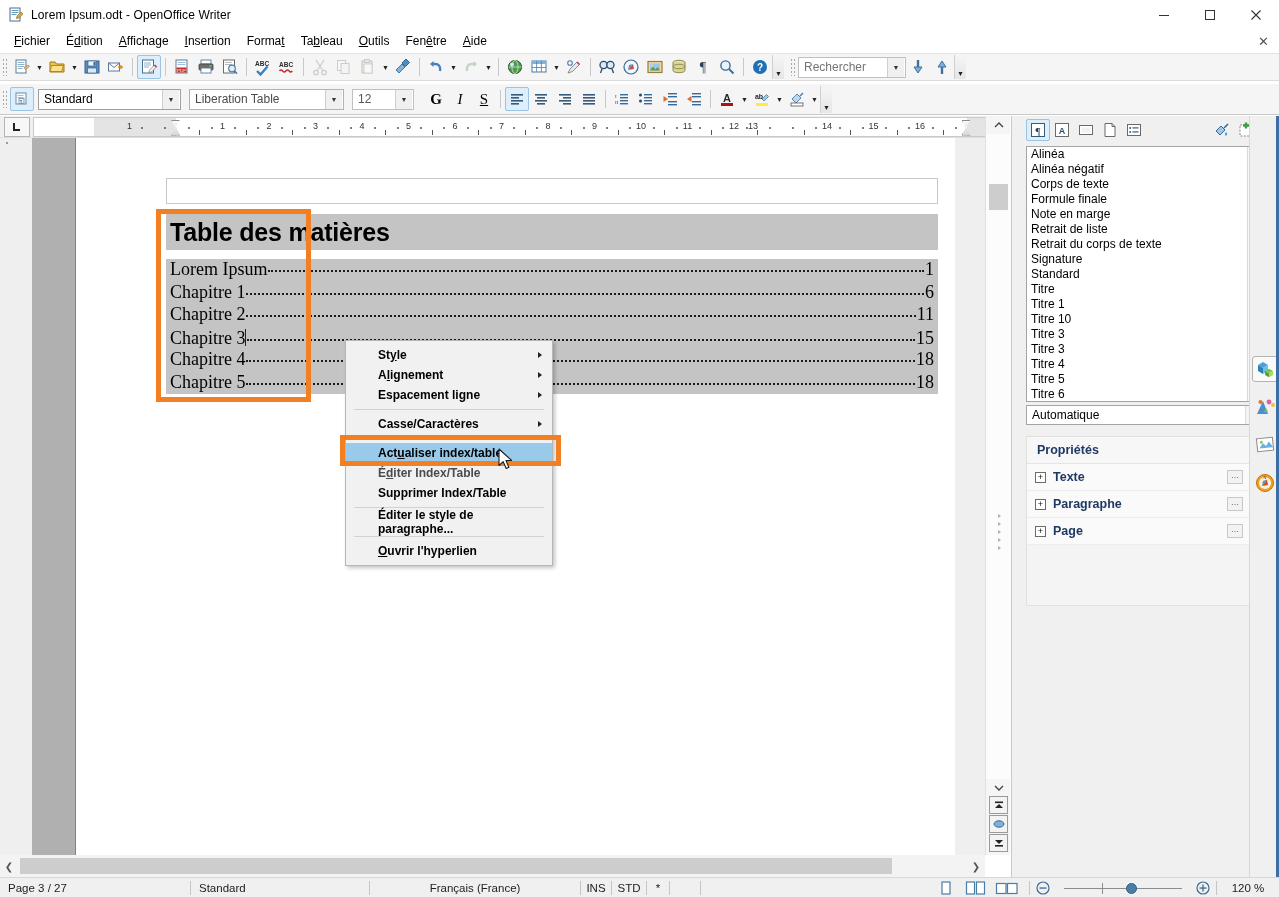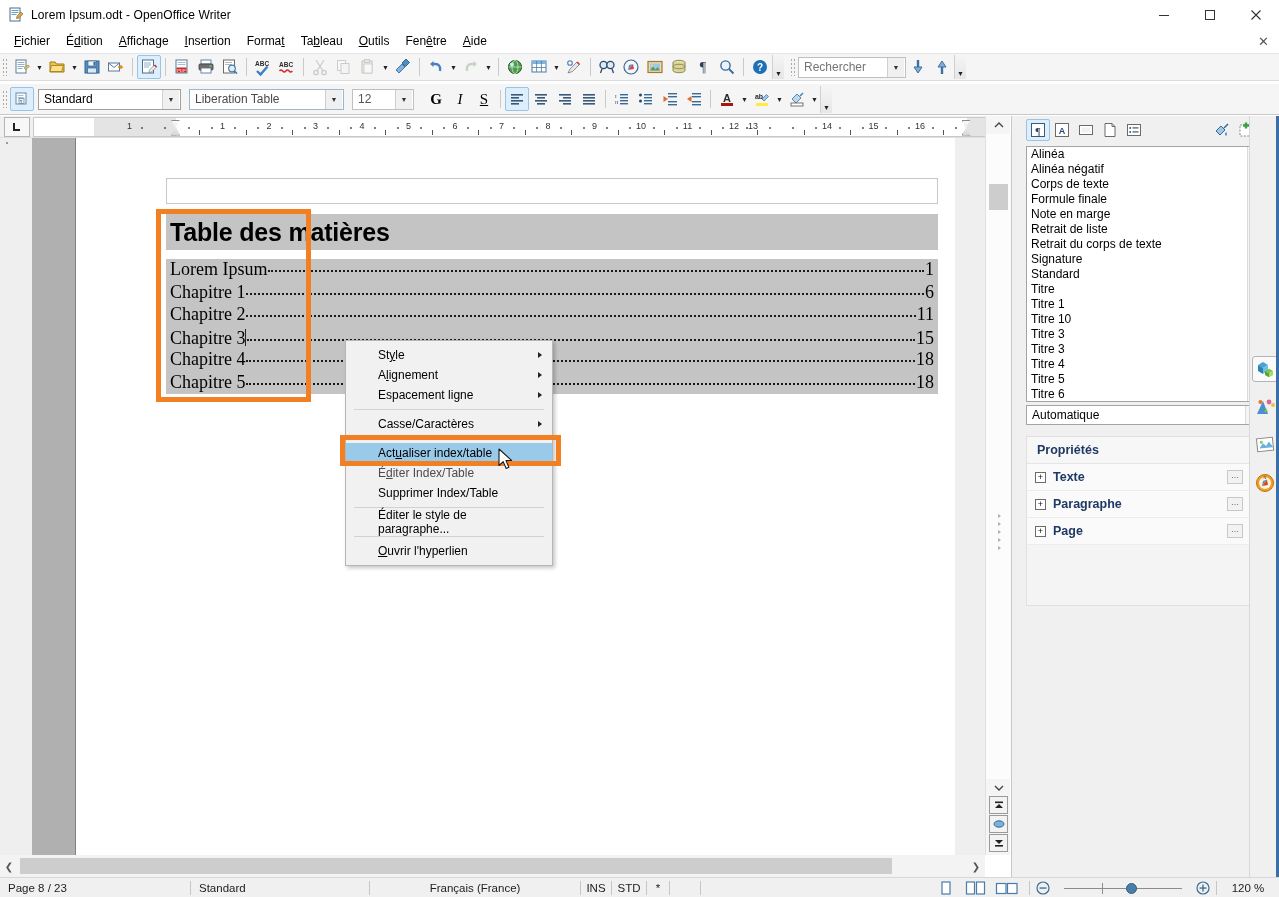--- a/index.html
+++ b/index.html
@@ -174,20 +174,21 @@
   .ctxmenu {
     position: absolute; left: 345px; top: 340px; width: 208px;
     background: #f1f1f1; border: 1px solid #b6b6b6;
     box-shadow: 2px 2px 4px rgba(0,0,0,.23);
     padding: 4px 0 4px 0; z-index: 40;
   }
   .ctx-item {
     height: 20px; display: flex; align-items: center;
     padding-left: 32px; padding-right: 12px; font-size: 12px; color: #000;
     position: relative;
+    font-weight: bold;
   }
   .ctx-item.faded { color: #4b4b4b; }
   .ctx-item .sub-arrow {
     position: absolute; right: 10px; top: 50%; transform: translateY(-50%);
     width: 0; height: 0; border-left: 4px solid #222;
     border-top: 3.5px solid transparent; border-bottom: 3.5px solid transparent;
   }
   .ctx-item.selected {
     background: #99caea; color: #000;
   }
@@ -1198,21 +1199,21 @@
           <path d="M8 14 L13 7.5 L14 13z" fill="#d04a2a"></path>
           <path d="M13 7.5 L8 14 L9 9z" fill="#5a8fc0"></path>
           <text x="11" y="6.5" font-size="4" fill="#333" text-anchor="middle" font-family="sans-serif">N</text>
         </svg>
       </div>
     </div>
     <div class="sb-rightedge"></div>
   </div>
 
   <div class="statusbar">
-    <div class="sb-cell" style="width:190px">Page 8 / 23</div>
+    <div class="sb-cell" style="width:190px">Page 3 / 27</div>
     <div class="sb-div"></div>
     <div class="sb-cell" style="width:178px">Standard</div>
     <div class="sb-div"></div>
     <div class="sb-cell" style="width:210px;justify-content:center">Français (France)</div>
     <div class="sb-div"></div>
     <div class="sb-cell" style="width:30px;justify-content:center">INS</div>
     <div class="sb-div"></div>
     <div class="sb-cell" style="width:34px;justify-content:center">STD</div>
     <div class="sb-div"></div>
     <div class="sb-cell" style="width:22px;justify-content:center">*</div>

